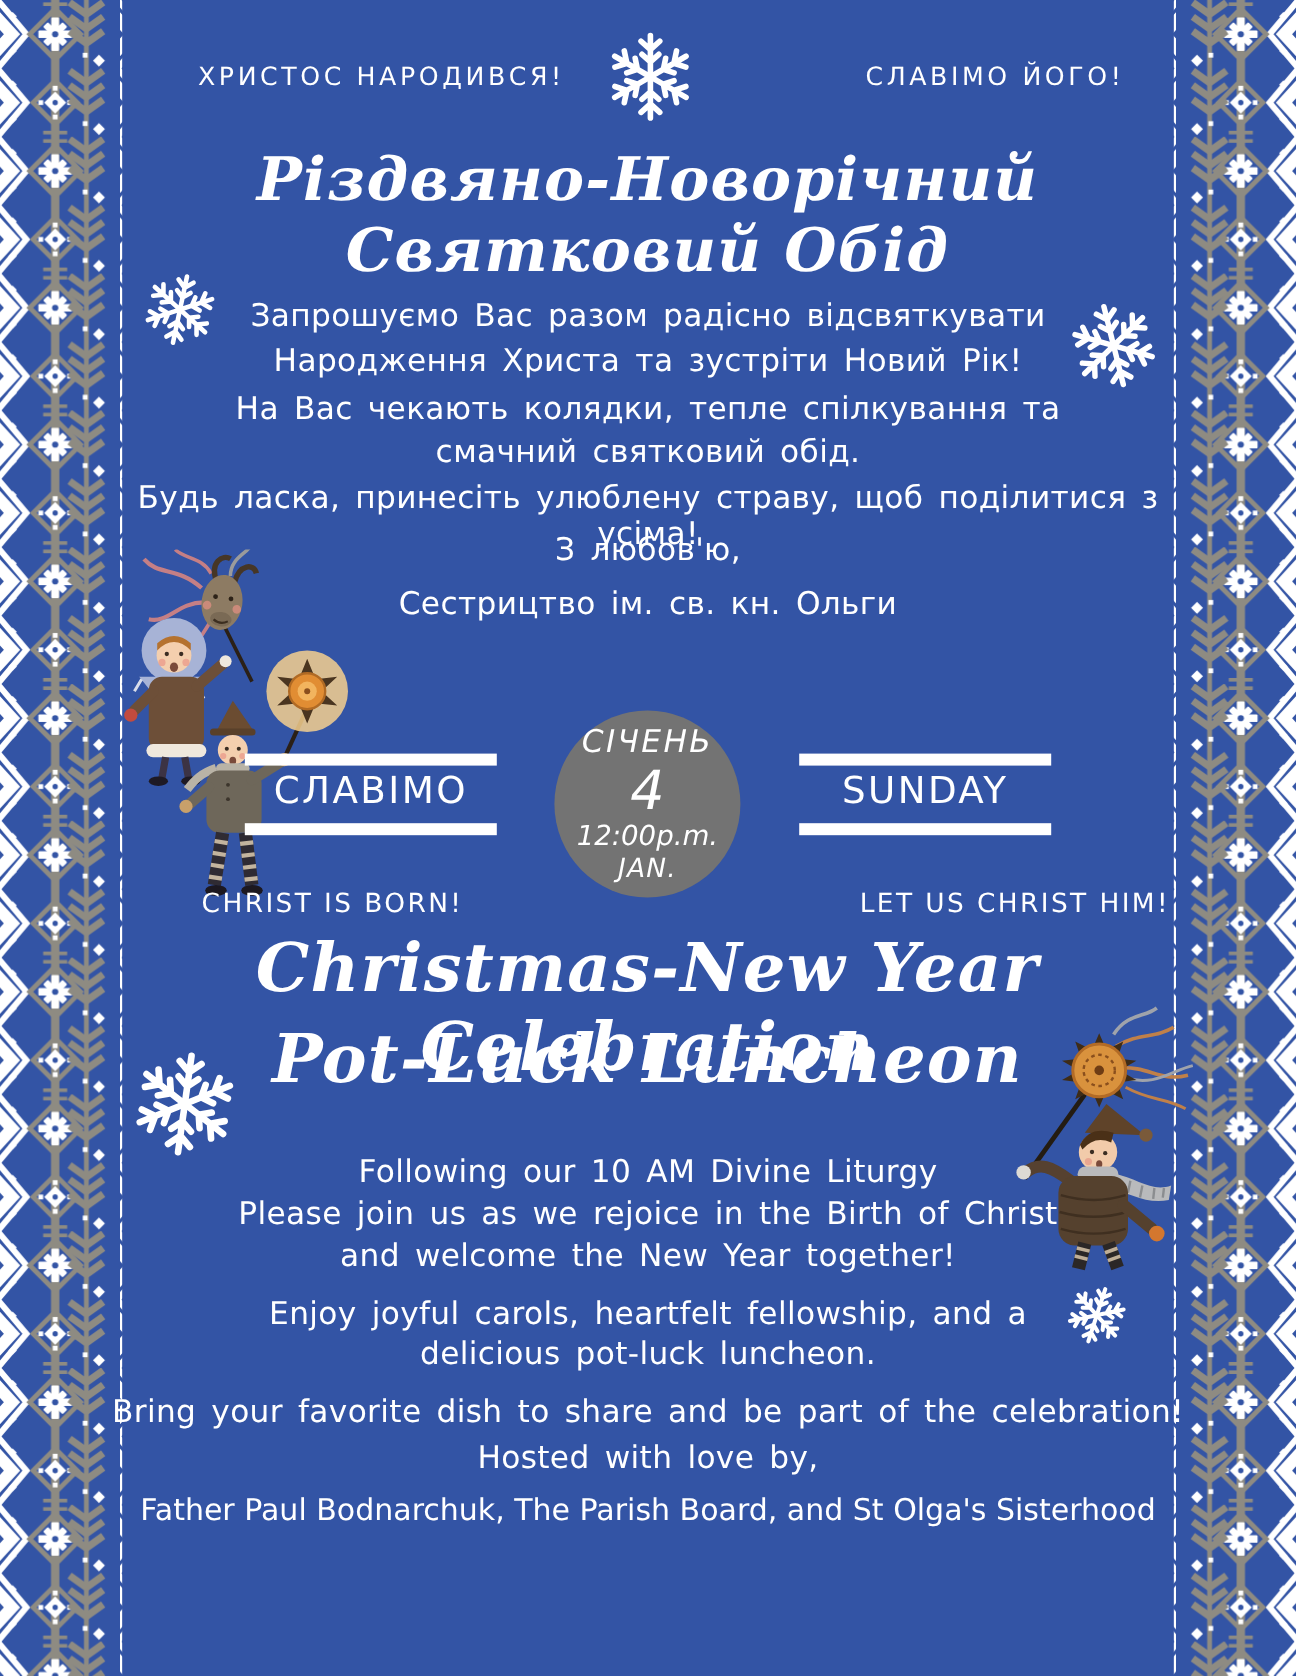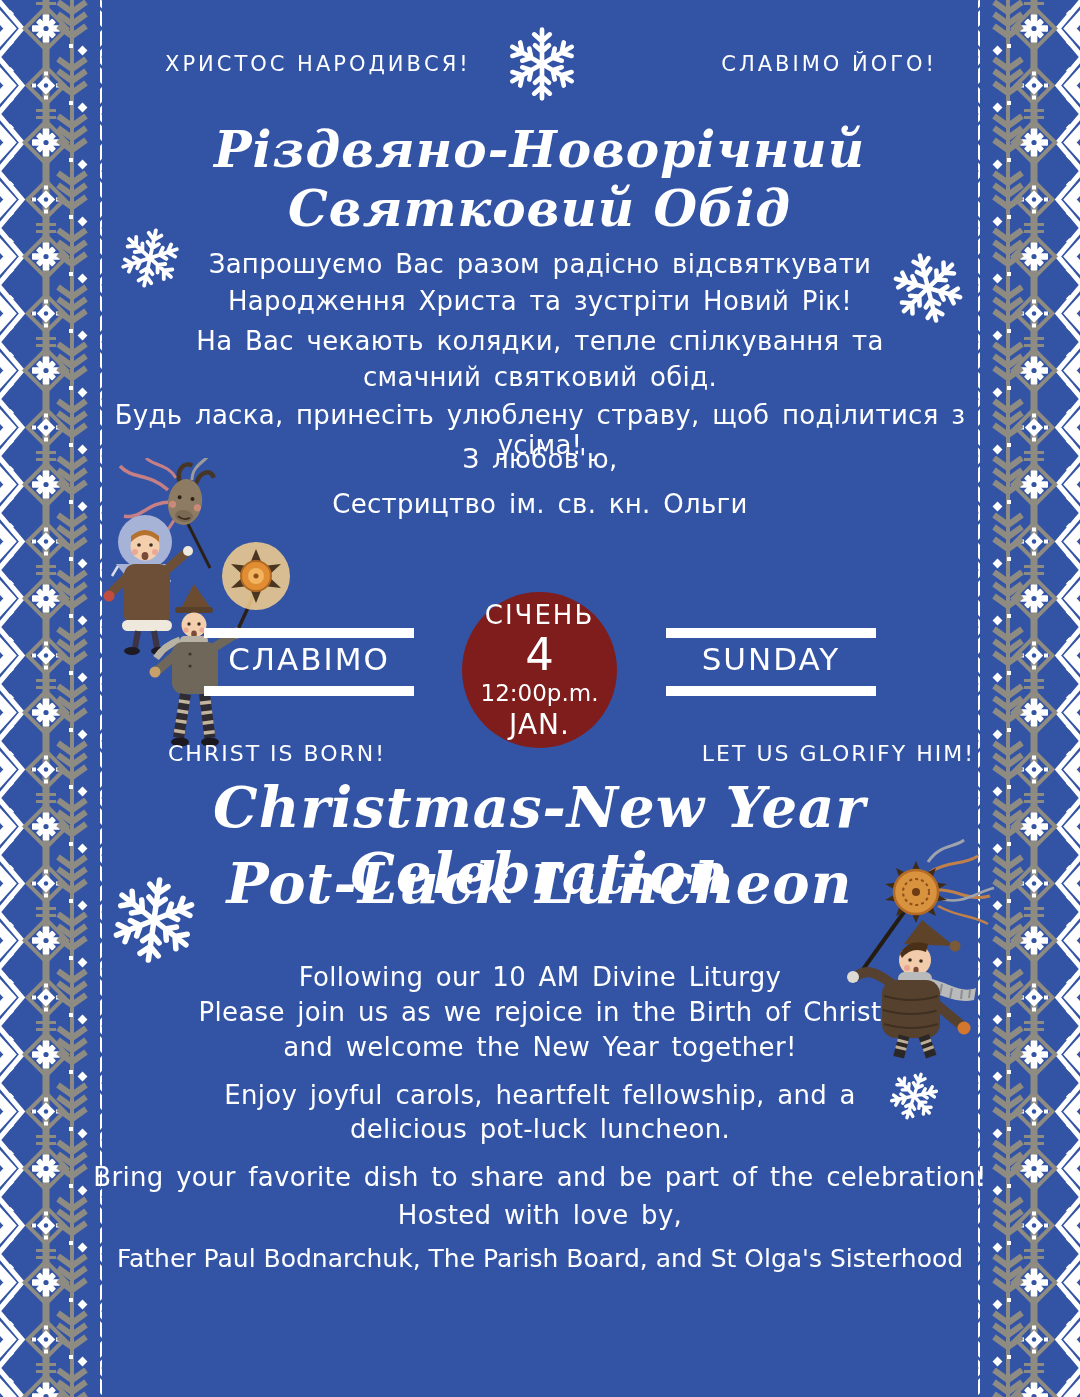--- a/index.html
+++ b/index.html
@@ -29,28 +29,28 @@
   .p-bring-en{top:1158px;line-height:38px;}
   .p-hosts-en{top:1244px;font-size:25px;}
   .bar{position:absolute;height:10px;background:#ffffff;width:210px;}
   .bar-lt{left:204px;top:628px;} .bar-lb{left:204px;top:686px;}
   .bar-rt{left:666px;top:628px;} .bar-rb{left:666px;top:686px;}
   .day-label{position:absolute;width:210px;text-align:center;top:641px;
     font-size:31px;letter-spacing:2px;}
   .day-uk{left:204px;} .day-en{left:666px;}
   .date-circle{
     position:absolute;left:462px;top:592px;width:155px;height:156px;
-    background:#7f1d1d;border-radius:50%;
+    background:#737373;border-radius:50%;
     display:flex;flex-direction:column;align-items:center;justify-content:center;
-    gap:2px;text-align:center;
+    gap:2px;text-align:center;font-style:italic;
   }
   .dc-month{font-size:26px;letter-spacing:2px;}
   .dc-day{font-size:45px;line-height:46px;}
   .dc-time{font-size:23px;}
-  .dc-jan{font-size:28px;letter-spacing:1px;}
+  .dc-jan{font-size:22px;letter-spacing:1px;}
   .sf{position:absolute;}
   .border{position:absolute;top:0;height:1397px;}
   .border-left{left:0;}
   .border-right{right:0;transform:scaleX(-1);}
   .defs-svg{position:absolute;width:0;height:0;}
 </style>
 </head>
 <body>
 
 <div class="page">
@@ -258,21 +258,21 @@
   <div class="day-label day-en">SUNDAY</div>
 
   <div class="date-circle">
     <div class="dc-month">СІЧЕНЬ</div>
     <div class="dc-day">4</div>
     <div class="dc-time">12:00p.m.</div>
     <div class="dc-jan">JAN.</div>
   </div>
 
   <div class="abs caps-en" style="left:168px;top:741px;">CHRIST IS BORN!</div>
-  <div class="abs caps-en" style="right:105px;top:741px;">LET US GLORIFY HIM!</div>
+  <div class="abs caps-en" style="right:105px;top:741px;">LET US CHRIST HIM!</div>
 
   <div class="center-line script title-en-1">Christmas-New Year Celebration</div>
   <div class="center-line script title-en-2">Pot-Luck Luncheon</div>
 
   <svg class="abs" style="left:820px;top:832px;" width="185" height="228" viewBox="0 0 185 228">
     <g>
       <path d="M110,40 C130,28 142,34 158,24" fill="none" stroke="#c08049" stroke-width="3"></path>
       <path d="M112,58 C138,56 146,70 170,64" fill="none" stroke="#c08049" stroke-width="3"></path>
       <path d="M118,74 C140,86 150,82 168,92" fill="none" stroke="#c08049" stroke-width="2.5"></path>
       <path d="M108,30 C120,12 134,16 144,8" fill="none" stroke="#9fa3ab" stroke-width="3"></path>

